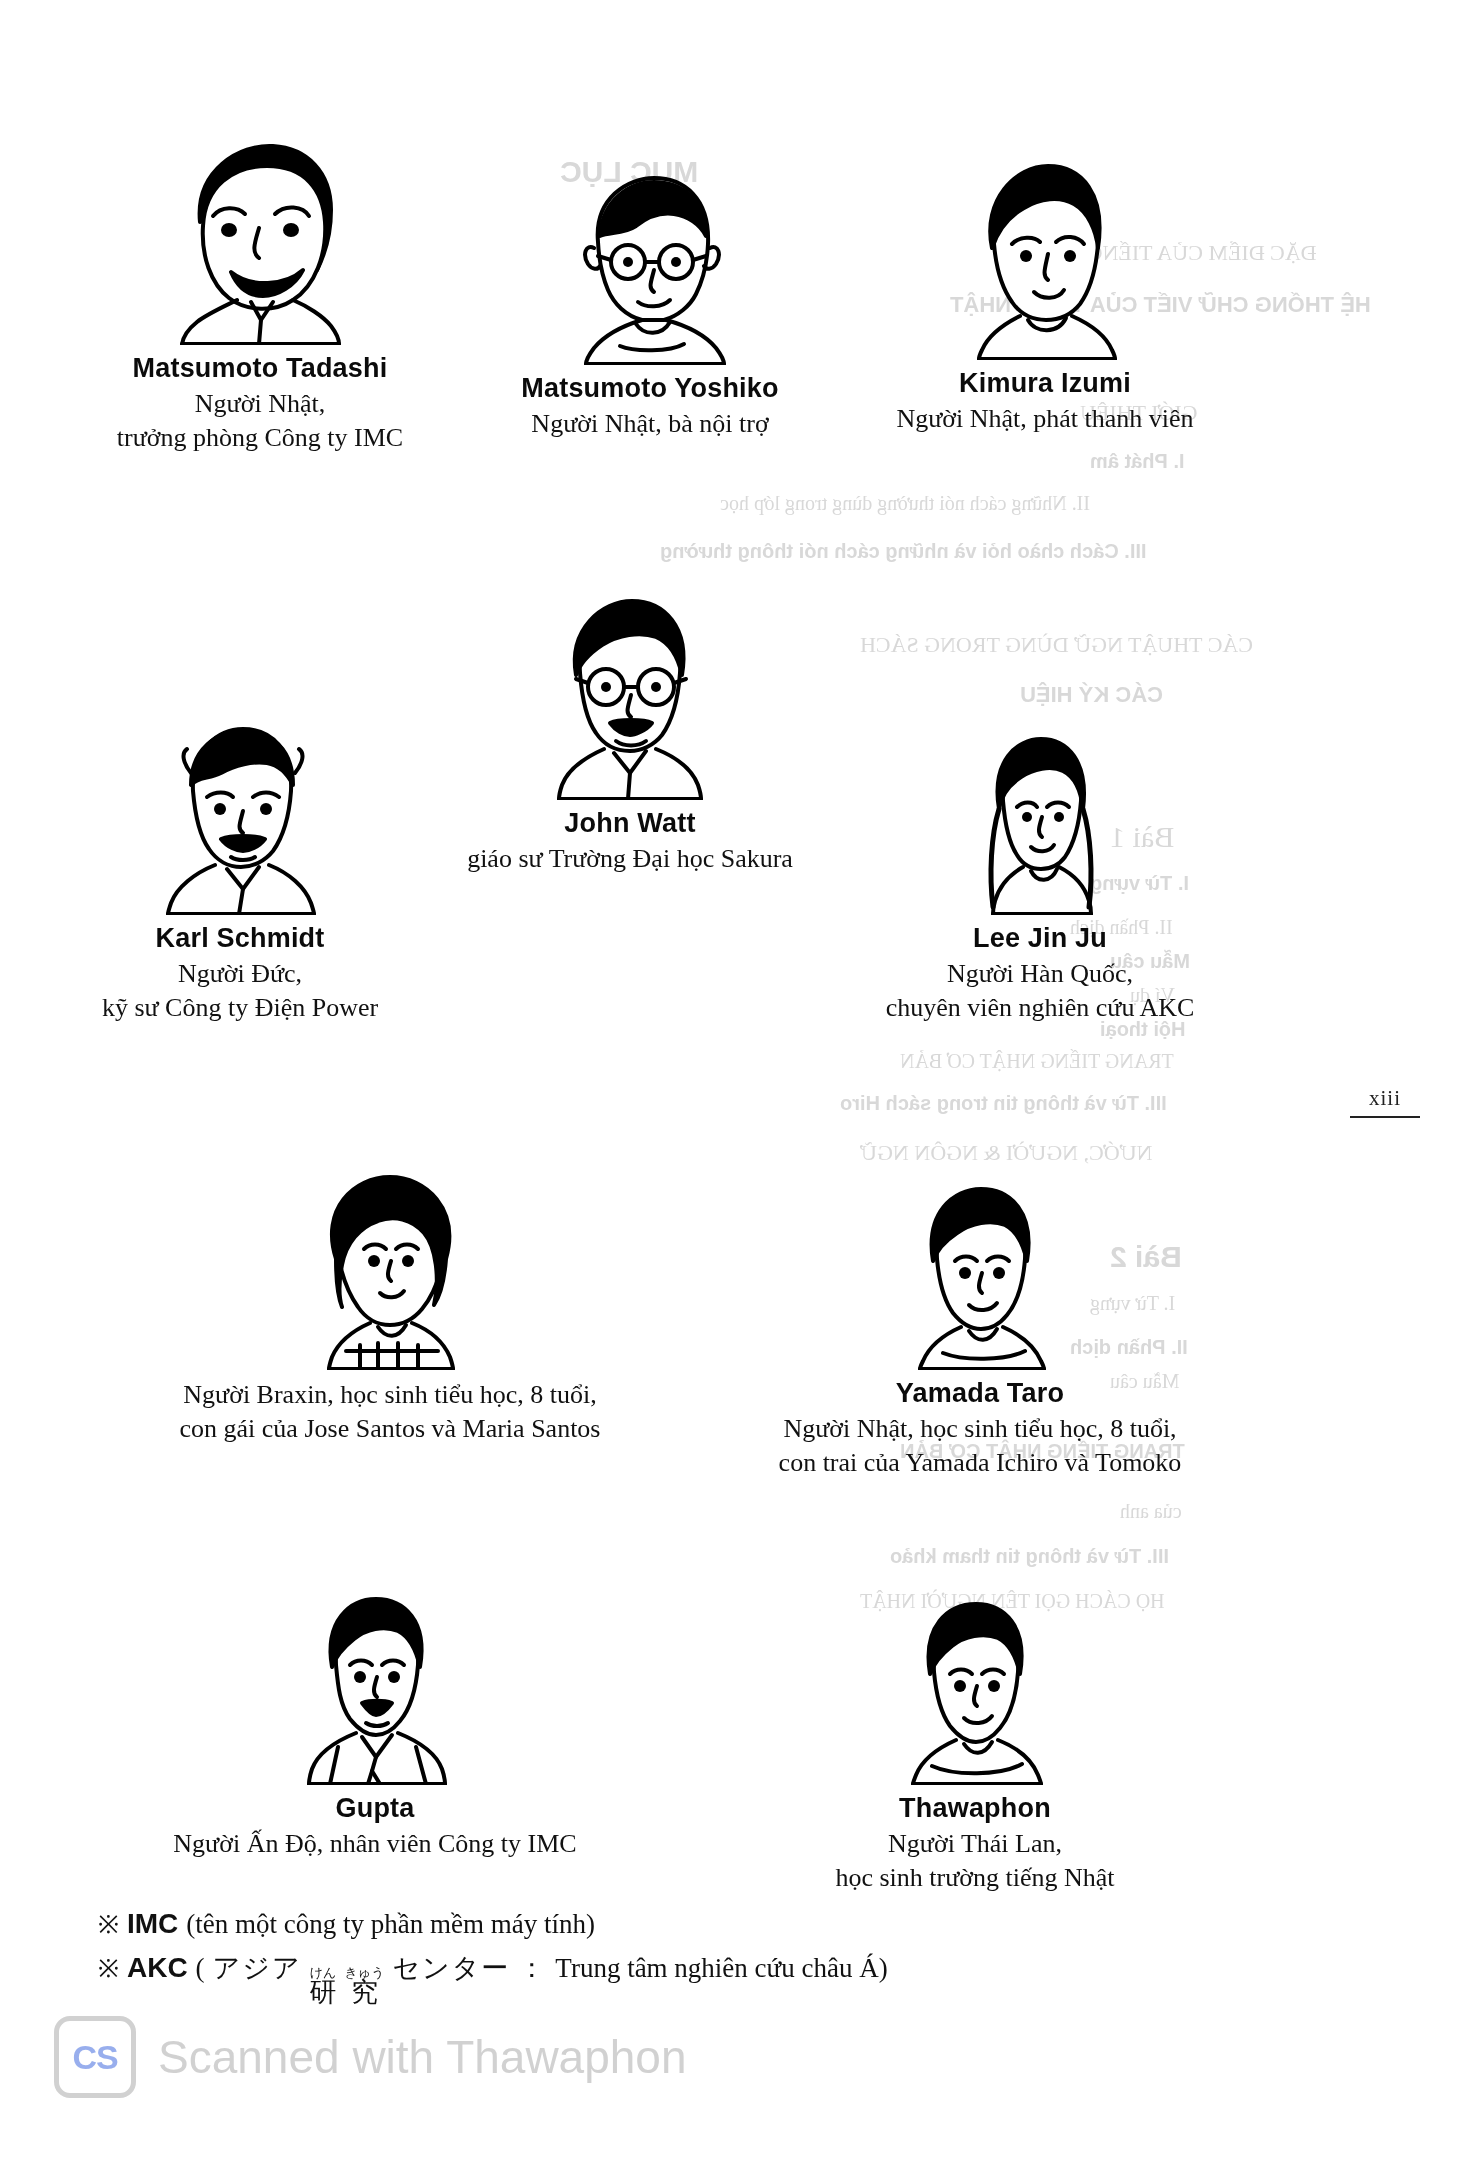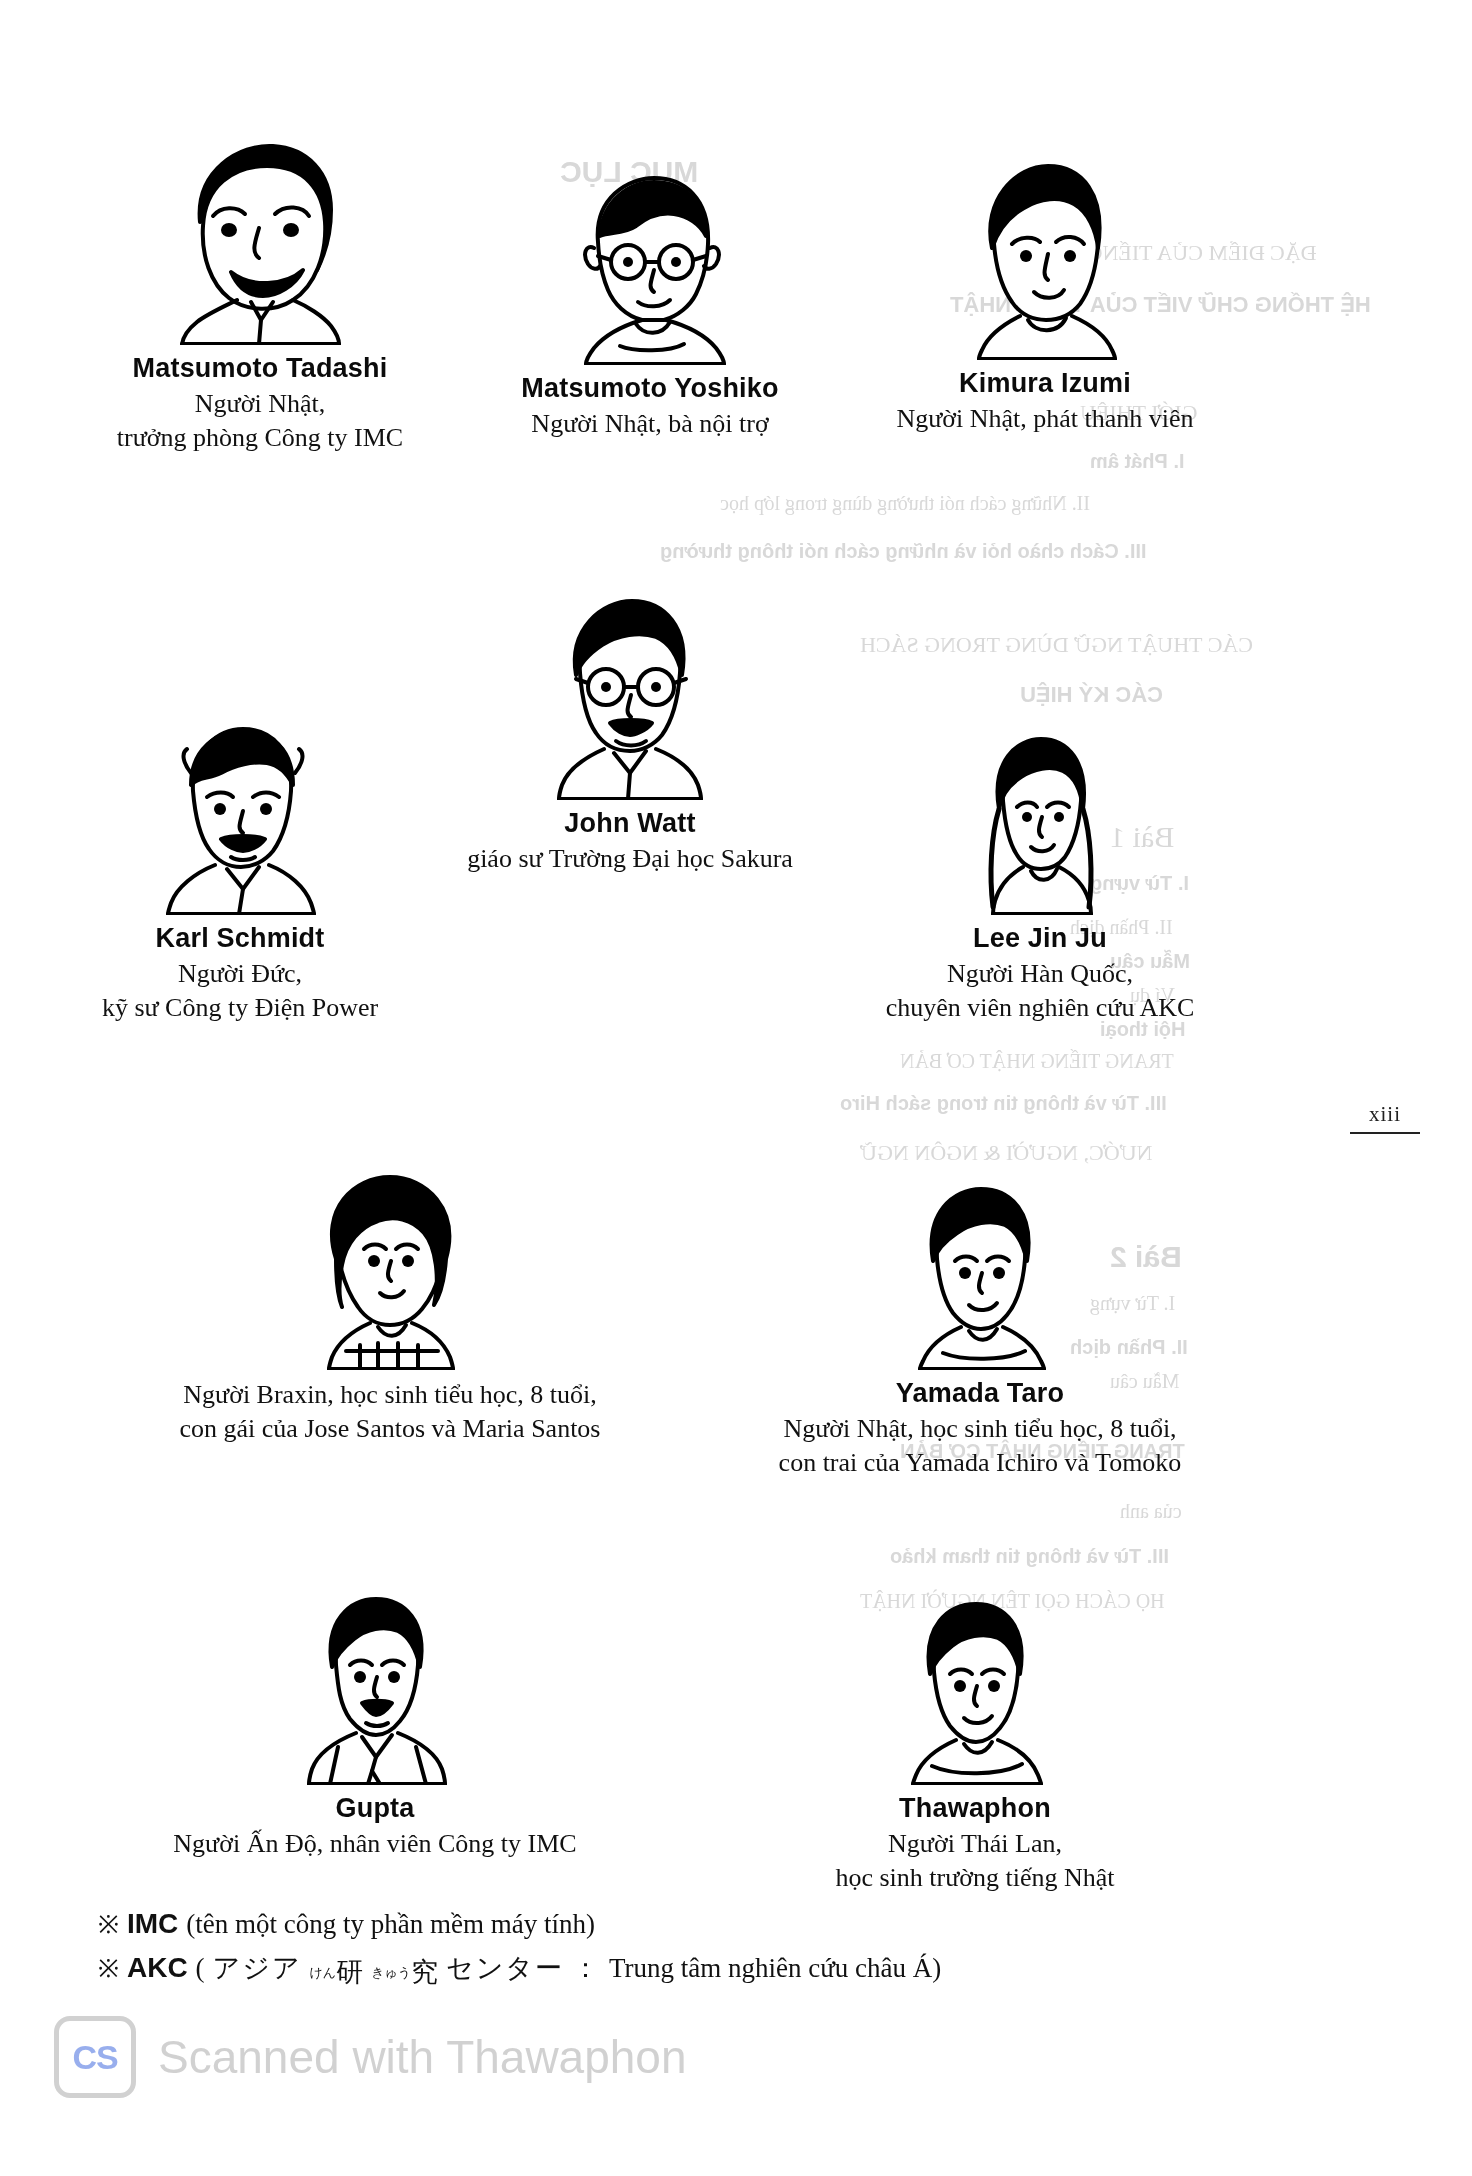--- a/index.html
+++ b/index.html
@@ -33,21 +33,20 @@
     right: 52px;
     top: 1086px;
     font-family: "Liberation Serif", serif;
     font-size: 21px;
     letter-spacing: 1px;
     color: #222;
     text-align: center;
     width: 70px;
     padding-bottom: 5px;
     border-bottom: 2px solid #222;
-    margin-top: 16px;
   }
 
   .person {
     position: absolute;
     text-align: center;
   }
   .person .name {
     font-family: "Liberation Sans", sans-serif;
     font-weight: bold;
     font-size: 27px;
@@ -77,21 +76,21 @@
   }
   .notes .row { display: flex; align-items: baseline; gap: 8px; }
   .notes .mark { font-size: 25px; }
   .notes .acr {
     font-family: "Liberation Sans", sans-serif;
     font-weight: bold;
     font-size: 28px;
   }
   .ruby {
     display: inline-flex;
-    flex-direction: row;
+    flex-direction: column;
     align-items: center;
     line-height: 1;
     vertical-align: bottom;
   }
   .ruby .rt { font-size: 13px; }
   .ruby .rb { font-size: 27px; }
   .jp { font-size: 27px; letter-spacing: 2px; }
 
   
   .watermark {

